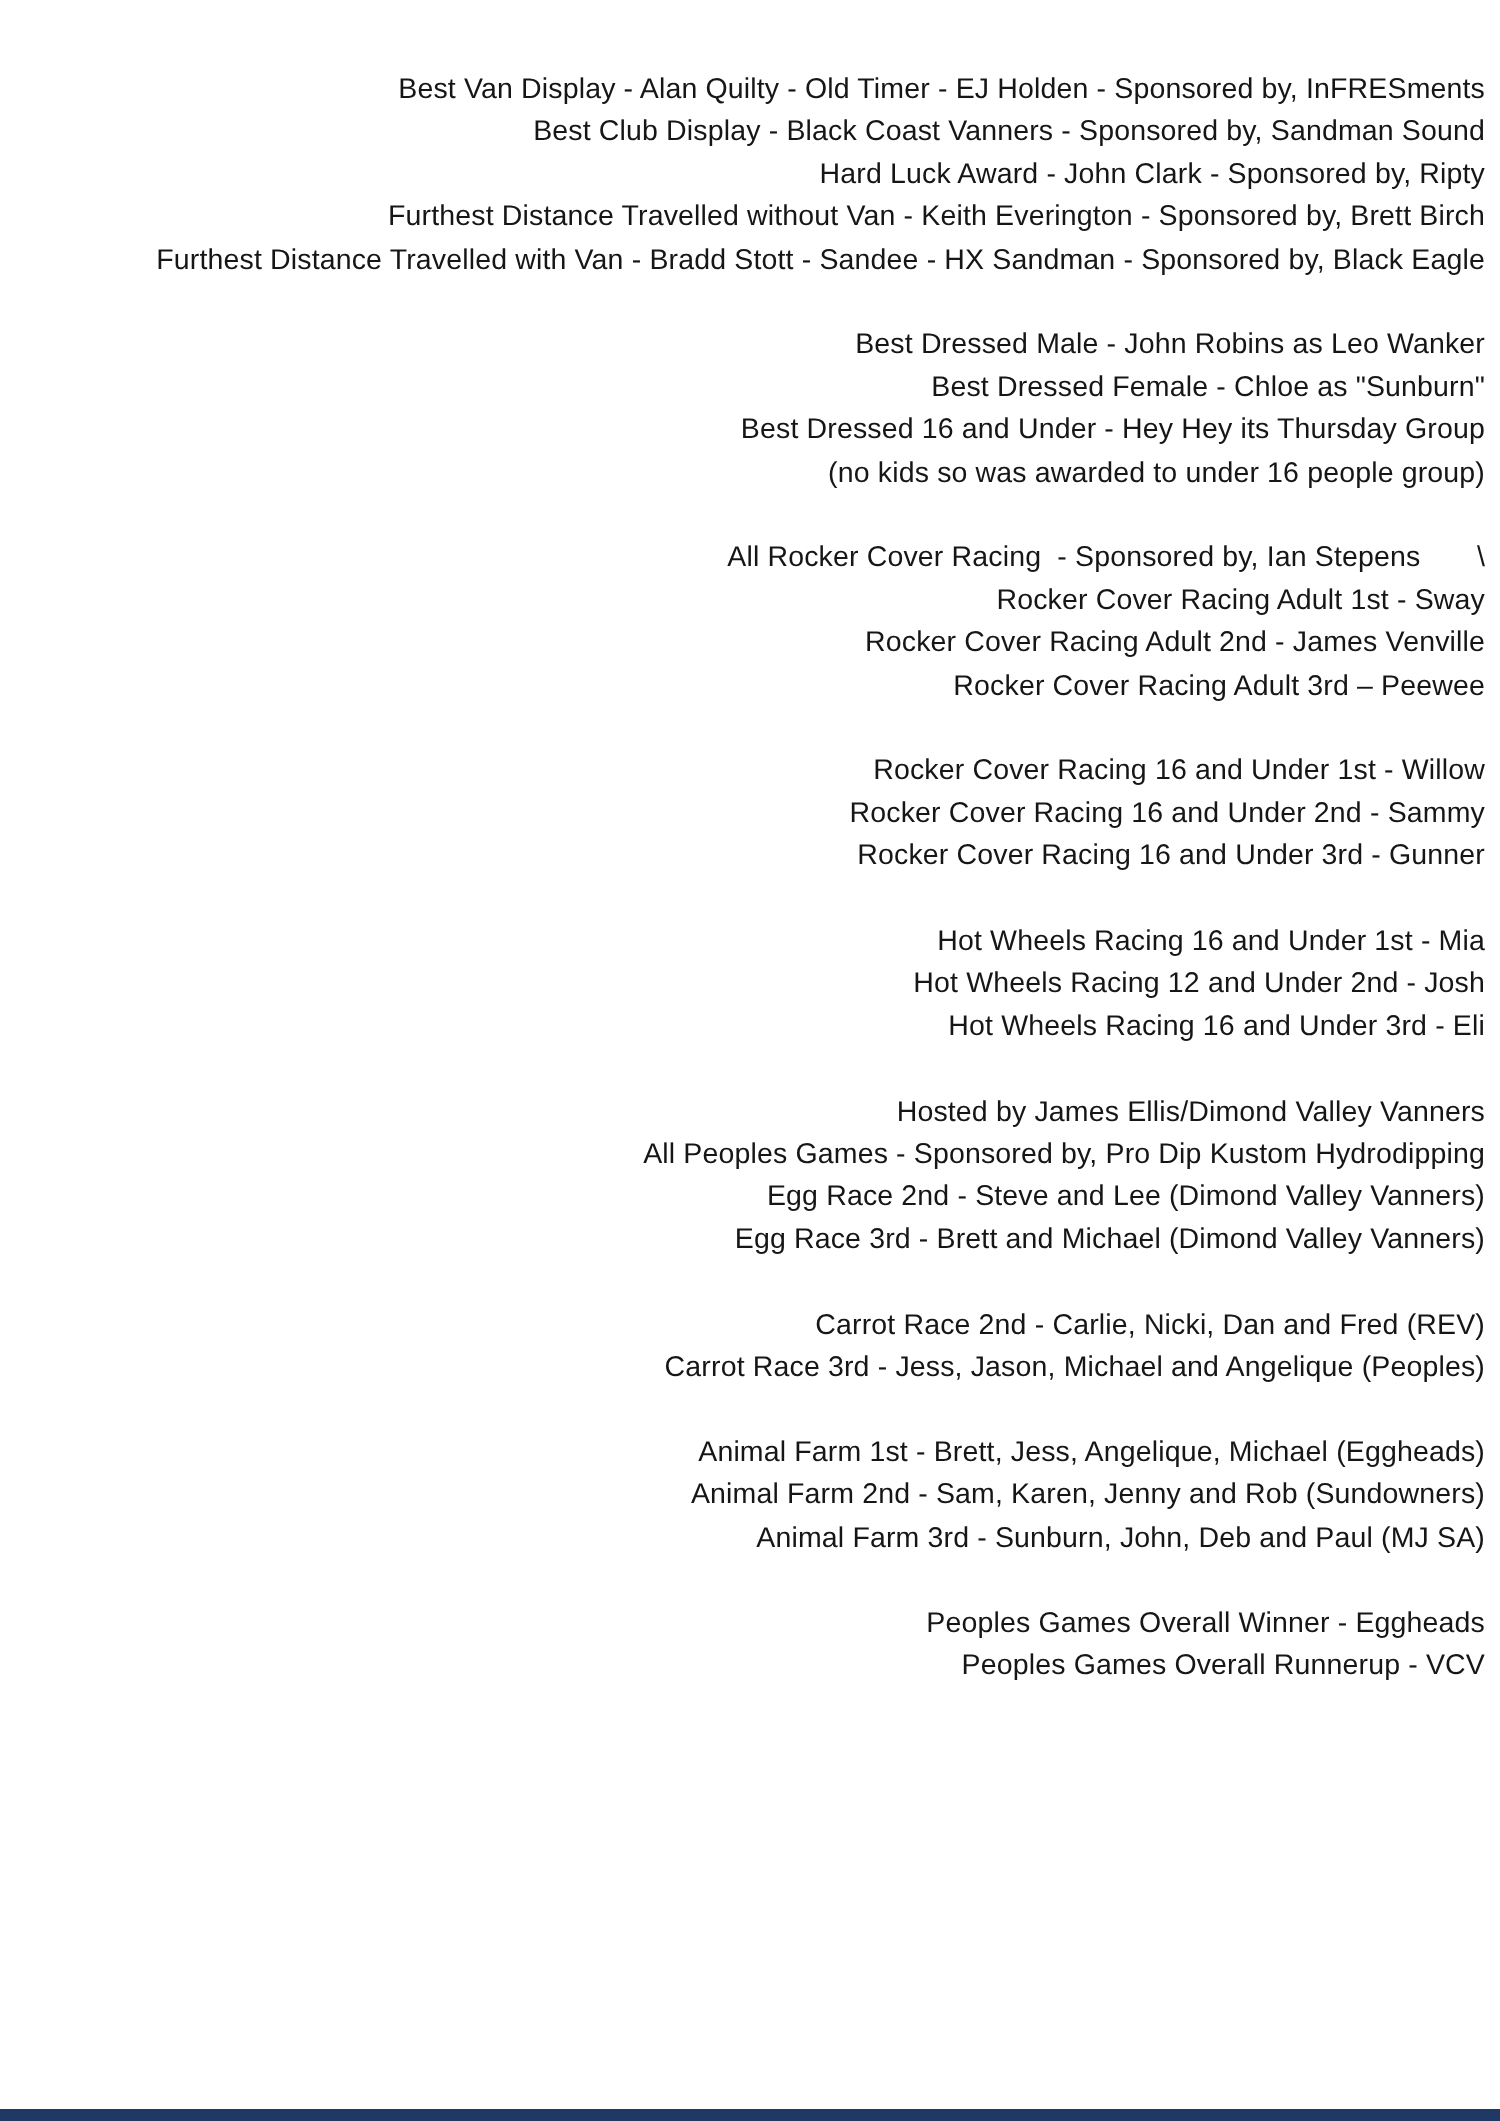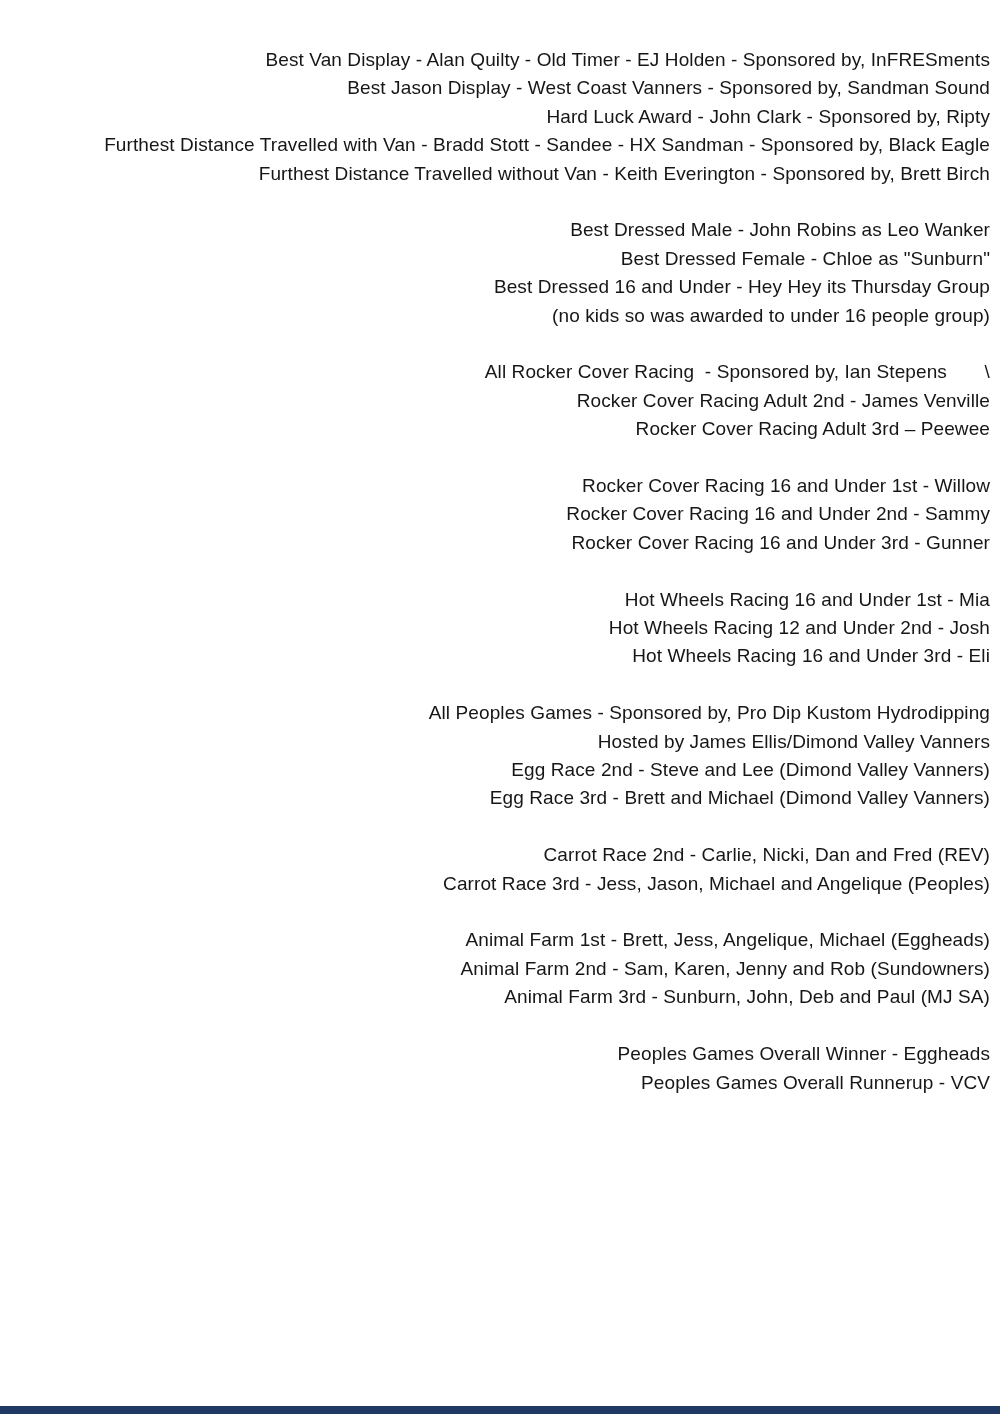--- a/index.html
+++ b/index.html
@@ -46,49 +46,50 @@
     background: var(--bar-color, #1f3864);
   }
 </style>
 </head>
 <body>
 
 <div class="page">
   <div class="content">
       <div class="para">
         <div class="line">Best Van Display - Alan Quilty - Old Timer - EJ Holden - Sponsored by, InFRESments</div>
-        <div class="line">Best Jason Display - West Coast Vanners - Sponsored by, Sandman Sound</div>
+        <div class="line">Best Club Display - Black Coast Vanners - Sponsored by, Sandman Sound</div>
         <div class="line">Hard Luck Award - John Clark - Sponsored by, Ripty</div>
+        <div class="line">Furthest Distance Travelled without Van - Keith Everington - Sponsored by, Brett Birch</div>
         <div class="line">Furthest Distance Travelled with Van - Bradd Stott - Sandee - HX Sandman - Sponsored by, Black Eagle</div>
-        <div class="line">Furthest Distance Travelled without Van - Keith Everington - Sponsored by, Brett Birch</div>
       </div>
       <div class="para">
         <div class="line">Best Dressed Male - John Robins as Leo Wanker</div>
         <div class="line">Best Dressed Female - Chloe as "Sunburn"</div>
         <div class="line">Best Dressed 16 and Under - Hey Hey its Thursday Group</div>
         <div class="line">(no kids so was awarded to under 16 people group)</div>
       </div>
       <div class="para">
         <div class="line">All Rocker Cover Racing  - Sponsored by, Ian Stepens       \</div>
+        <div class="line indent">Rocker Cover Racing Adult 1st - Sway</div>
         <div class="line indent">Rocker Cover Racing Adult 2nd - James Venville</div>
         <div class="line indent">Rocker Cover Racing Adult 3rd – Peewee</div>
       </div>
       <div class="para">
         <div class="line indent">Rocker Cover Racing 16 and Under 1st - Willow</div>
         <div class="line indent">Rocker Cover Racing 16 and Under 2nd - Sammy</div>
         <div class="line indent">Rocker Cover Racing 16 and Under 3rd - Gunner</div>
       </div>
       <div class="para">
         <div class="line indent">Hot Wheels Racing 16 and Under 1st - Mia</div>
         <div class="line indent">Hot Wheels Racing 12 and Under 2nd - Josh</div>
         <div class="line indent">Hot Wheels Racing 16 and Under 3rd - Eli</div>
       </div>
       <div class="para">
+        <div class="line">Hosted by James Ellis/Dimond Valley Vanners</div>
         <div class="line">All Peoples Games - Sponsored by, Pro Dip Kustom Hydrodipping</div>
-        <div class="line">Hosted by James Ellis/Dimond Valley Vanners</div>
         <div class="line indent">Egg Race 2nd - Steve and Lee (Dimond Valley Vanners)</div>
         <div class="line indent">Egg Race 3rd - Brett and Michael (Dimond Valley Vanners)</div>
       </div>
       <div class="para">
         <div class="line indent">Carrot Race 2nd - Carlie, Nicki, Dan and Fred (REV)</div>
         <div class="line indent">Carrot Race 3rd - Jess, Jason, Michael and Angelique (Peoples)</div>
       </div>
       <div class="para">
         <div class="line indent">Animal Farm 1st - Brett, Jess, Angelique, Michael (Eggheads)</div>
         <div class="line indent">Animal Farm 2nd - Sam, Karen, Jenny and Rob (Sundowners)</div>

